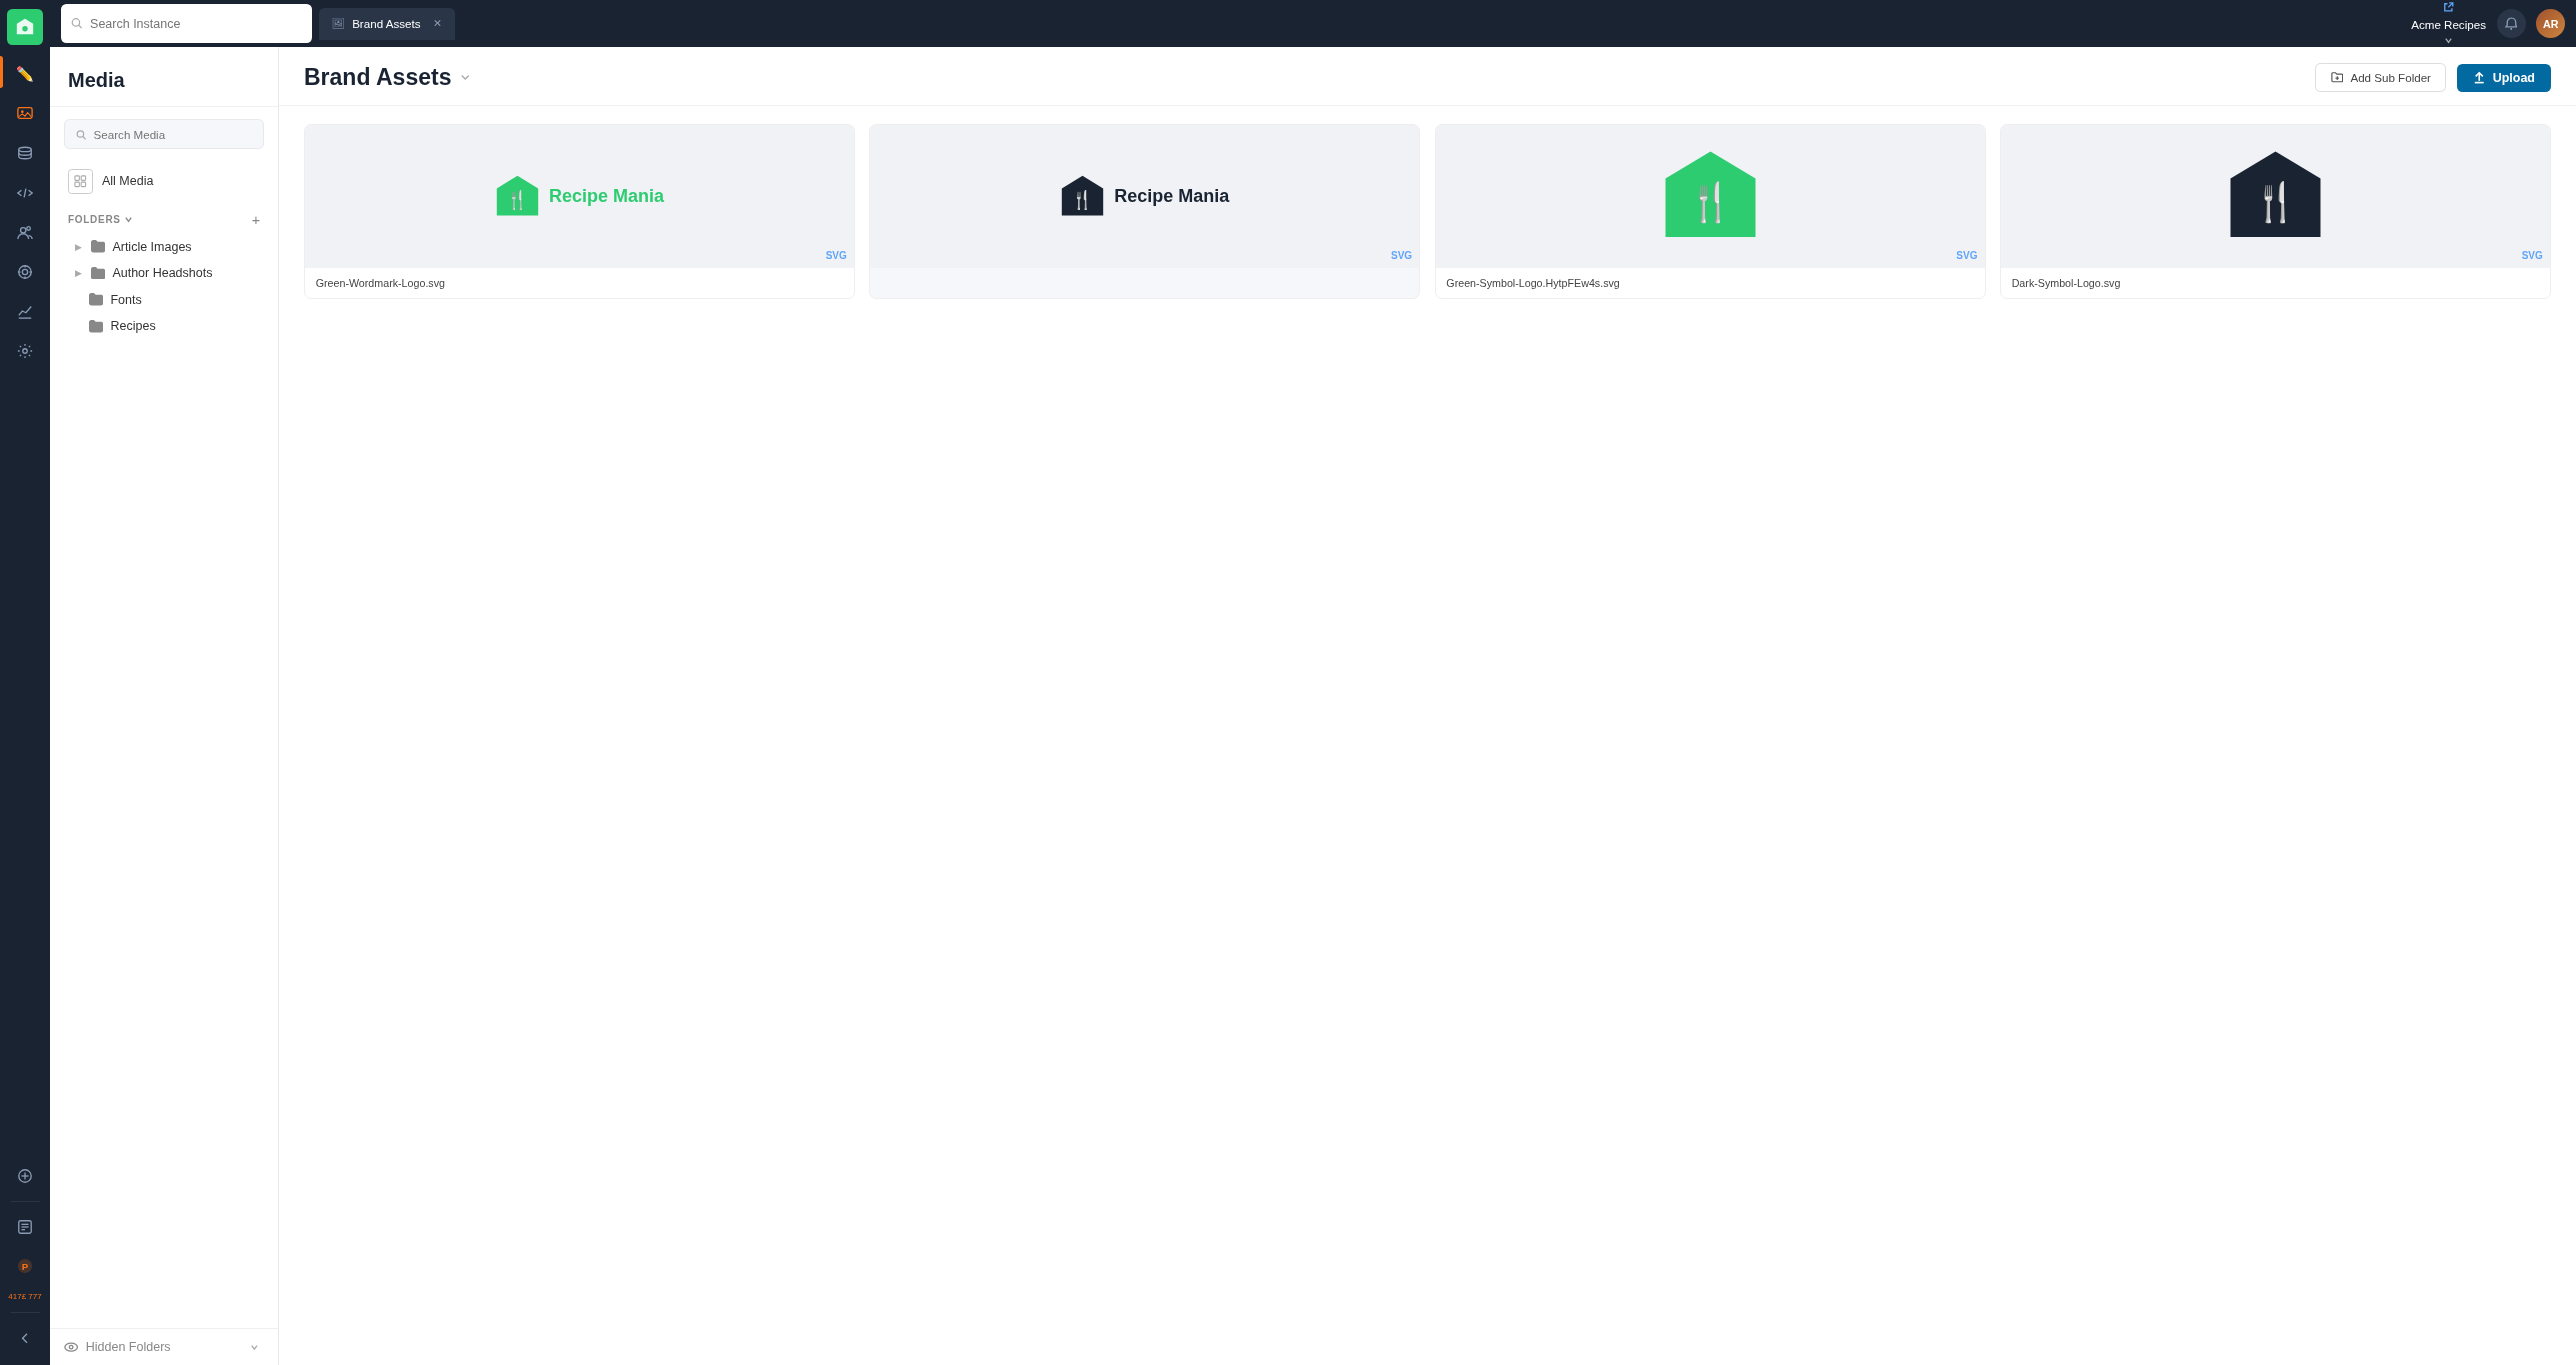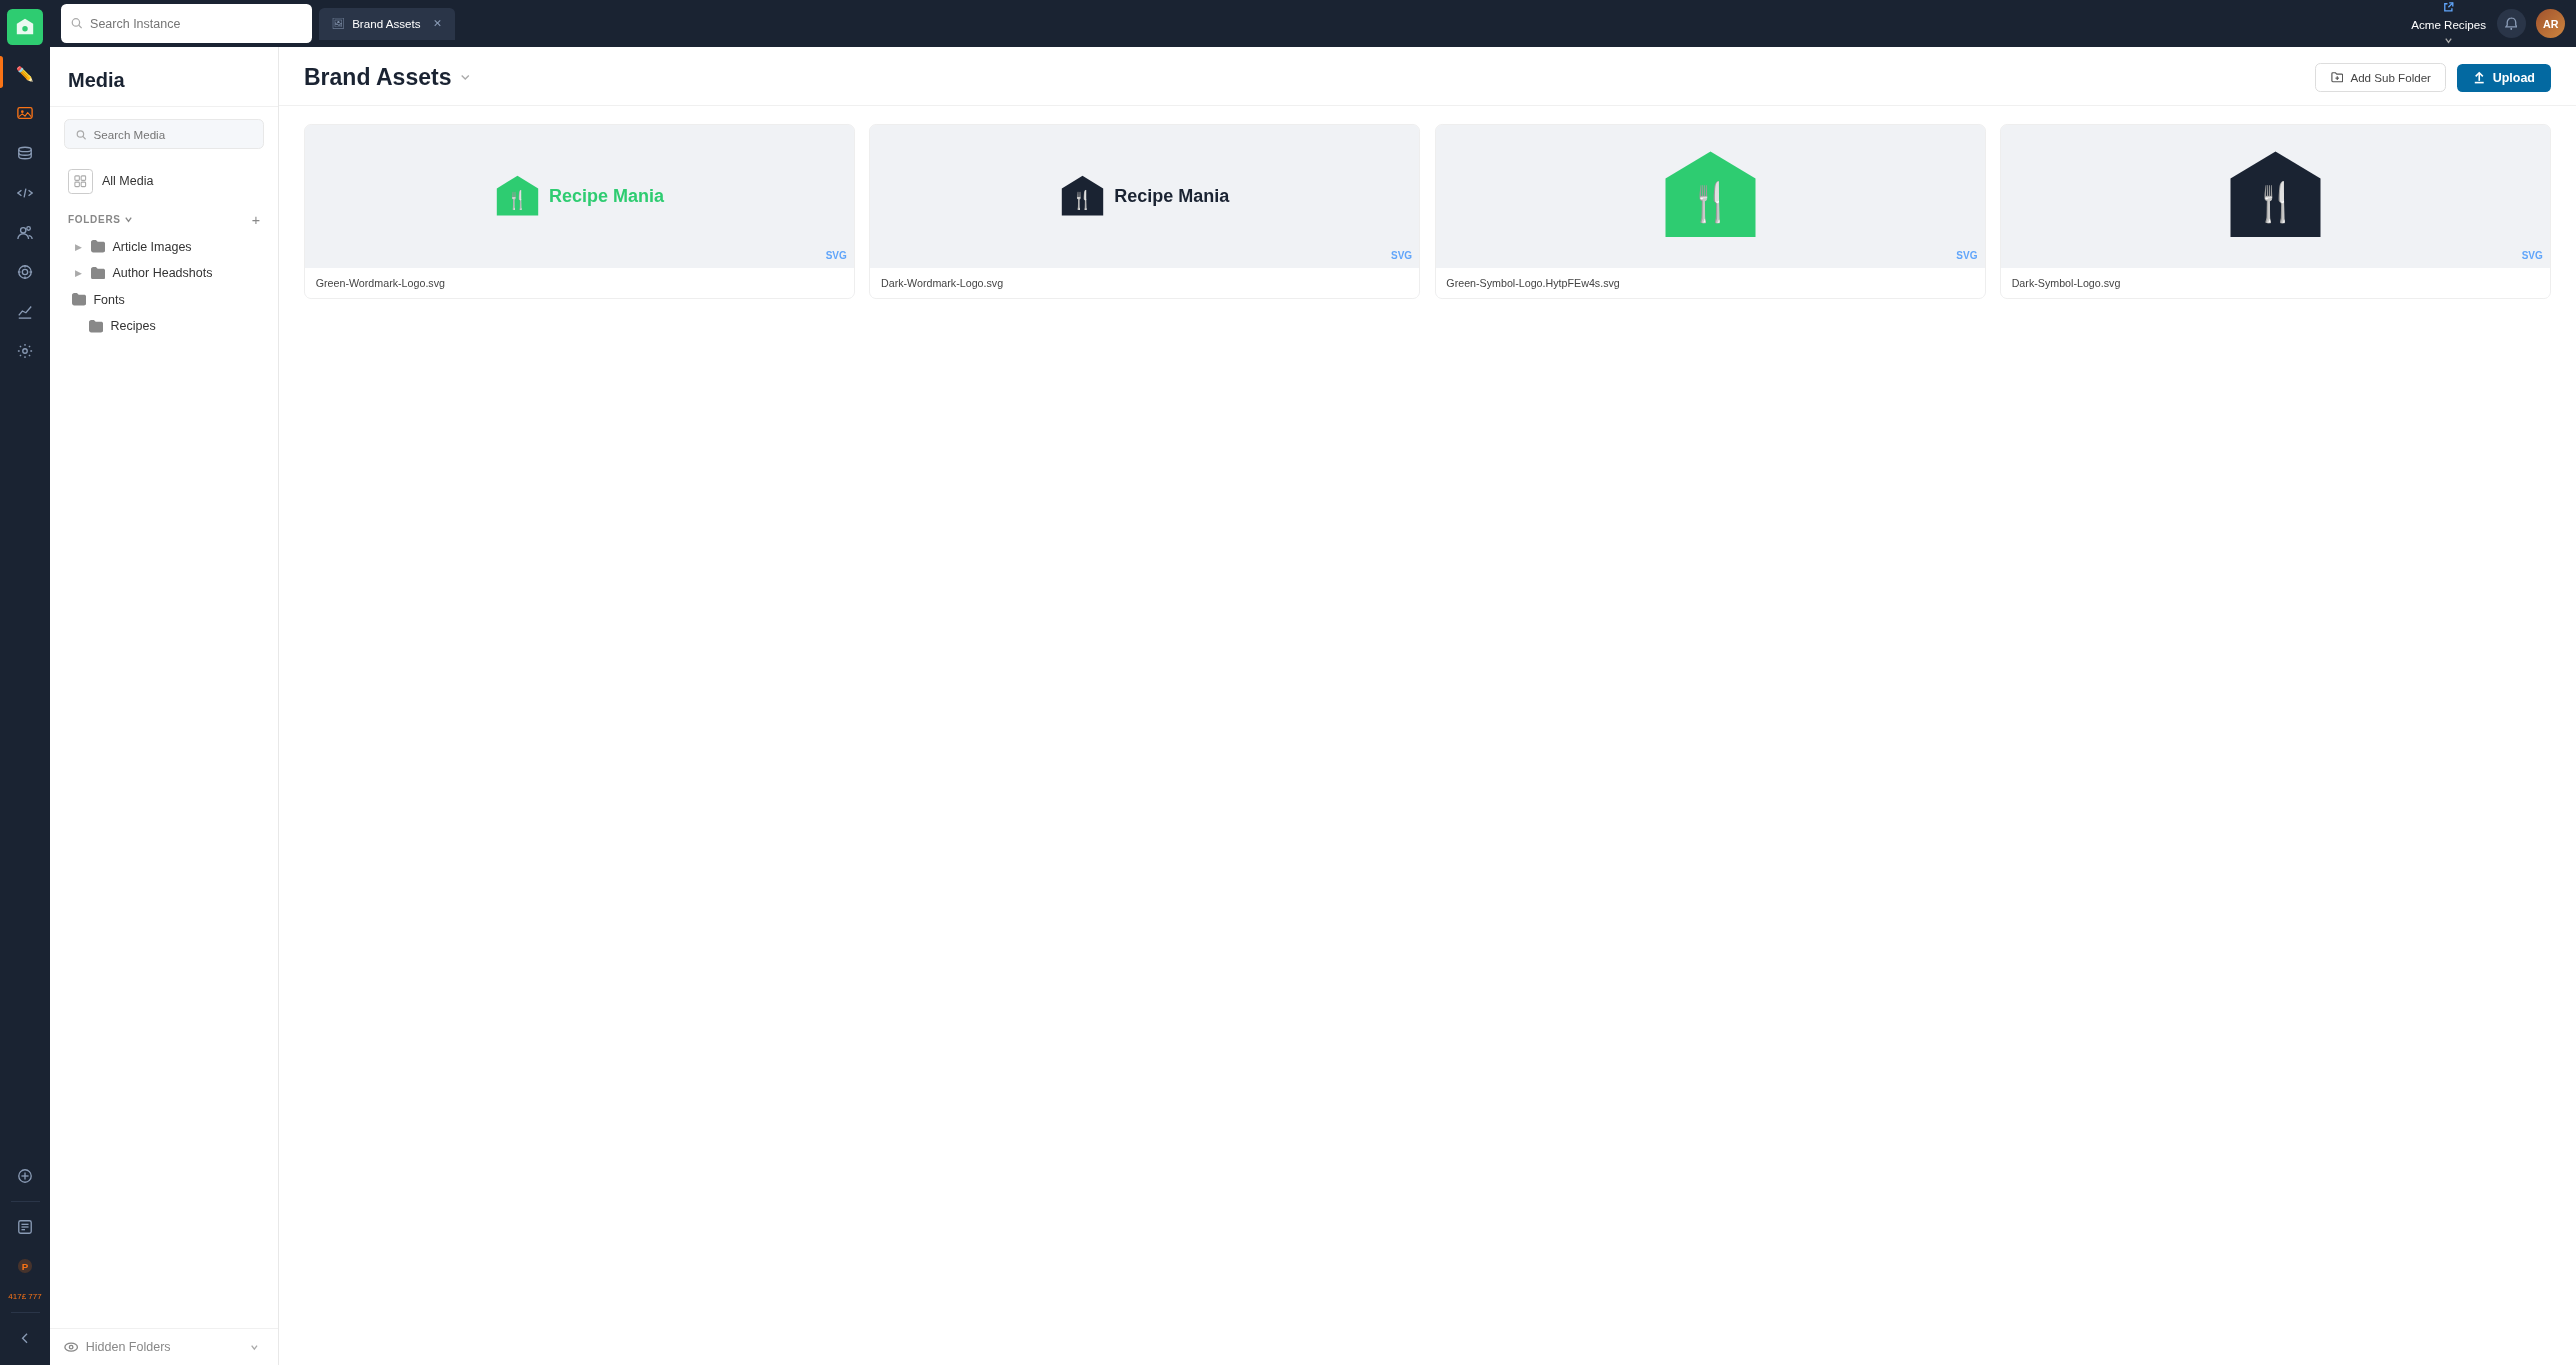--- a/index.html
+++ b/index.html
@@ -563,21 +563,21 @@
       </div>
 
       <div class="folder-item">
         <span class="folder-arrow">▶</span>
         <svg width="14.3" height="12.5" viewBox="0 0 16 14" fill="#888">
           <path d="M0 2.5C0 1.12 1.12 0 2.5 0H5.5L7.5 2H13.5C14.88 2 16 3.12 16 4.5V11.5C16 12.88 14.88 14 13.5 14H2.5C1.12 14 0 12.88 0 11.5V2.5Z"></path>
         </svg>
         <span>Author Headshots</span>
       </div>
 
-      <div class="folder-item" style="padding-left:22px;">
+      <div class="folder-item" style="padding-left:39px;">
         <svg width="14.3" height="12.5" viewBox="0 0 16 14" fill="#888">
           <path d="M0 2.5C0 1.12 1.12 0 2.5 0H5.5L7.5 2H13.5C14.88 2 16 3.12 16 4.5V11.5C16 12.88 14.88 14 13.5 14H2.5C1.12 14 0 12.88 0 11.5V2.5Z"></path>
         </svg>
         <span>Fonts</span>
       </div>
 
       <div class="folder-item" style="padding-left:39px;">
         <svg width="14.3" height="12.5" viewBox="0 0 16 14" fill="#888">
           <path d="M0 2.5C0 1.12 1.12 0 2.5 0H5.5L7.5 2H13.5C14.88 2 16 3.12 16 4.5V11.5C16 12.88 14.88 14 13.5 14H2.5C1.12 14 0 12.88 0 11.5V2.5Z"></path>
         </svg>
@@ -648,21 +648,20 @@
             <div class="file-preview light">
               <div class="logo-green-wordmark">
                 <svg width="45" height="45" viewBox="0 0 50 50">
                   <path d="M25 2L48 16v30H2V16L25 2Z" fill="#1a2332"></path>
                   <text x="25" y="35" text-anchor="middle" font-size="20" fill="white">🍴</text>
                 </svg>
                 <span style="font-size:18px;font-weight:800;color:#1a2332;">Recipe Mania</span>
               </div>
               <span class="svg-badge" style="color:#60a5fa;">SVG</span>
             </div>
-            <div class="file-name">Dark-Wordmark-Logo.svg</div>
           </div>
 
           <div class="file-card">
             <div class="file-preview light">
               <svg width="99" height="99" viewBox="0 0 110 110">
                 <path d="M55 5L105 35v65H5V35L55 5Z" fill="#2ecc71"></path>
                 <text x="55" y="75" text-anchor="middle" font-size="42" fill="white">🍴</text>
               </svg>
               <span class="svg-badge" style="color:#60a5fa;">SVG</span>
             </div>

